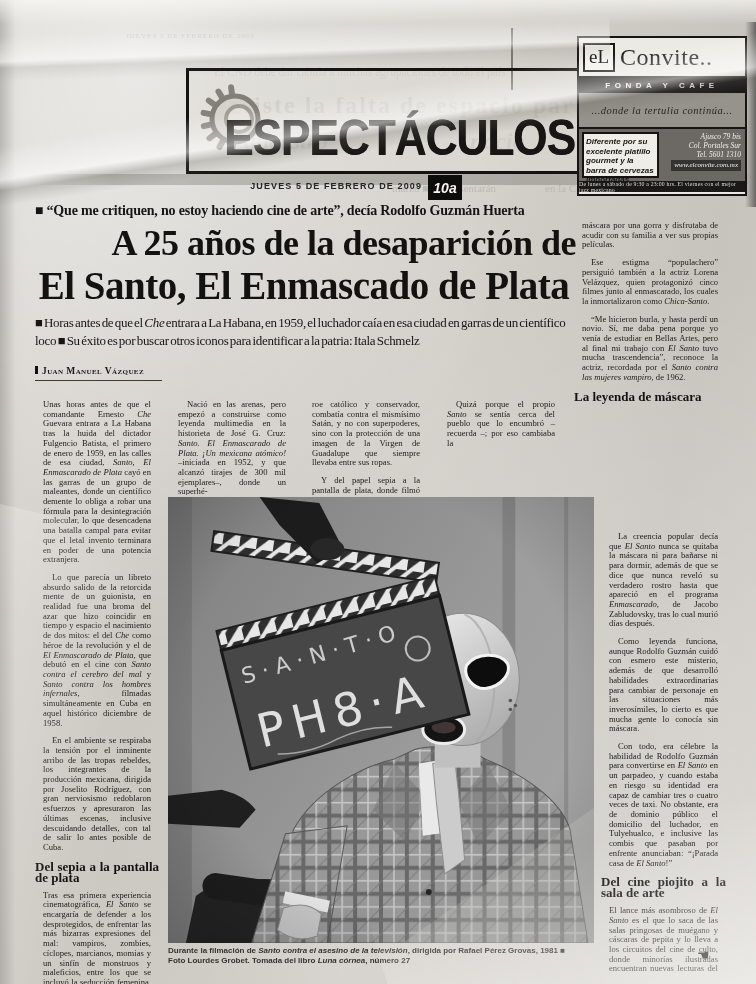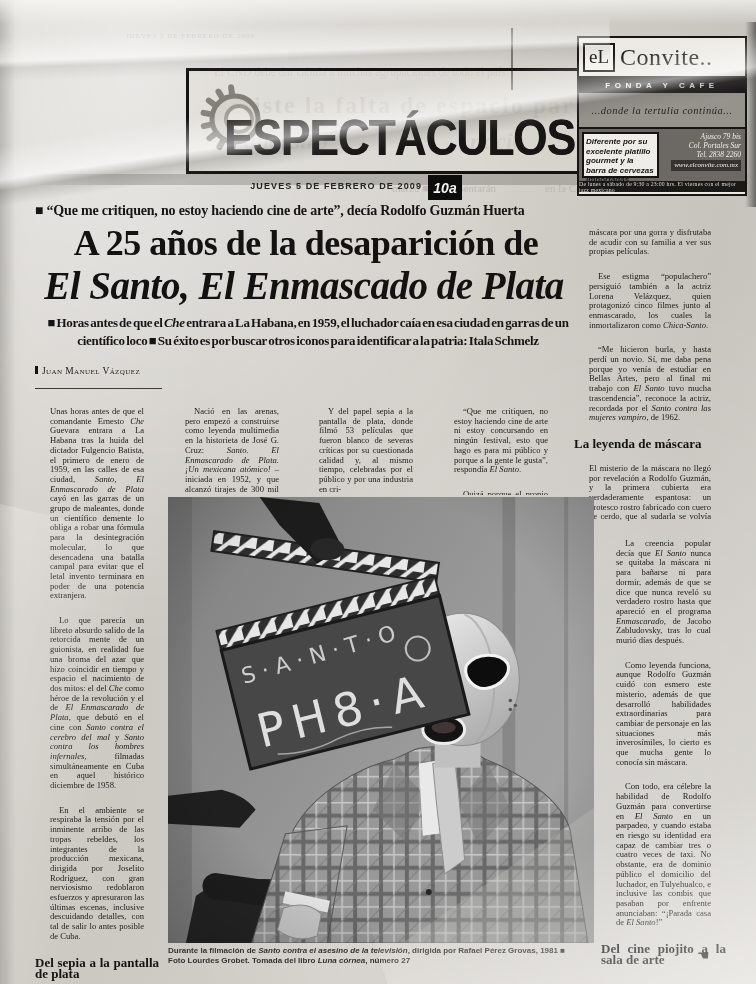--- a/index.html
+++ b/index.html
@@ -57,30 +57,30 @@
     font-style:italic;font-size:10.5px;color:#26251f;letter-spacing:.5px;}
   .ad-mid{height:52px;display:flex;background:#6c6964;}
   .ad-pitch{width:88px;box-sizing:border-box;margin:3px 0 3px 3px;border:2px solid #141312;background:#efede7;
     font-family:"Liberation Sans",sans-serif;font-weight:700;font-style:italic;font-size:8px;line-height:9.5px;
     padding:3px 2px;color:#171614;}
   .ad-addr{flex:1;text-align:right;color:#f1efe9;font-style:italic;font-size:7.5px;line-height:9px;padding:3px 4px 0 0;margin-left:12px;}
   .ad-web{display:inline-block;background:#35332f;color:#f4f2ec;padding:1px 3px;margin-top:1px;font-size:7px;}
   .ad-hours{height:11px;background:#1a1918;color:#dddbd4;font-size:5.8px;display:flex;align-items:center;justify-content:center;letter-spacing:.2px;}
   
   .kicker{left:35px;top:203px;width:545px;font-weight:700;font-size:14px;letter-spacing:-.2px;color:#161514;}
-  .hl1{left:36px;top:222px;width:540px;text-align:center;font-weight:700;font-size:36px;letter-spacing:-.5px;color:#131211;white-space:nowrap;}
-  .hl2{left:30px;top:263px;width:548px;text-align:center;font-weight:700;font-style:italic;font-size:39px;letter-spacing:-.5px;color:#131211;white-space:nowrap;}
-  .deck{left:35px;top:314px;width:546px;font-weight:700;font-size:13px;line-height:18px;letter-spacing:-.3px;word-spacing:-1.5px;color:#161514;text-align:center;}
-  .byline{left:35px;top:366px;width:127px;border-bottom:1.3px solid #3c3b38;padding-bottom:12px;
-    font-weight:400;font-size:9.5px;font-variant:small-caps;letter-spacing:.4px;color:#1a1918;}
+  .hl1{left:36px;top:222px;width:540px;text-align:right;font-weight:700;font-size:36px;letter-spacing:-.5px;color:#131211;white-space:nowrap;}
+  .hl2{left:30px;top:263px;width:548px;text-align:center;font-weight:700;font-size:39px;letter-spacing:-.5px;color:#131211;white-space:nowrap;}
+  .deck{left:35px;top:314px;width:546px;font-weight:400;font-size:13px;line-height:18px;letter-spacing:-.3px;word-spacing:-1.5px;color:#161514;}
+  .byline{left:35px;top:366px;width:127px;border-bottom:1.3px solid #3c3b38;padding-bottom:4px;
+    font-weight:700;font-size:9.5px;font-variant:small-caps;letter-spacing:.4px;color:#1a1918;}
   .byline .bar{display:inline-block;width:3px;height:8px;background:#111;margin-right:4px;}
   
   .col{position:absolute;font-size:8.6px;line-height:9.7px;text-align:justify;color:#21201e;
     hyphens:auto;-webkit-hyphens:auto;}
-  .col p{margin:15px;text-indent:9px;}
+  .col p{margin:8px;text-indent:9px;}
   .col p.ni{text-indent:0;}
   .col h3{margin:7px 0 4px 0;font-size:13px;line-height:11px;color:#131211;}
   .col1{left:35px;top:392px;width:124px;height:592px;overflow:hidden;}
   .col2{left:170px;top:392px;width:124px;height:103px;overflow:hidden;}
   .col3{left:304px;top:392px;width:124px;height:103px;overflow:hidden;}
   .col4{left:439px;top:392px;width:124px;height:103px;overflow:hidden;}
   .col5top{left:574px;top:213px;width:152px;height:310px;overflow:hidden;}
   .col5bot{left:601px;top:524px;width:125px;height:450px;overflow:hidden;}
   
   .photo{left:168px;top:497px;width:426px;height:446px;background:#8b8b8b;}
@@ -129,21 +129,21 @@
       <span class="ad-el">eL</span>
       <span class="ad-name">Convite..</span>
     </div>
     <div class="ad-fonda">FONDA Y CAFE</div>
     <div class="ad-tag">...donde la tertulia continúa...</div>
     <div class="ad-mid">
       <div class="ad-pitch">Diferente por su excelente platillo gourmet y la barra de cervezas importadas</div>
       <div class="ad-addr">
         <div>Ajusco 79 bis</div>
         <div>Col. Portales Sur</div>
-        <div>Tel. 2838 2260</div>
+        <div>Tel. 5601 1310</div>
         <span class="ad-web">www.elconvite.com.mx</span>
       </div>
     </div>
     <div class="ad-hours">De lunes a sábado de 9:30 a 23:00 hrs. El viernes con el mejor jazz mexicano</div>
   </div>
 
   <div class="abs kicker">■ “Que me critiquen, no estoy haciendo cine de arte”, decía Rodolfo Guzmán Huerta</div>
   <div class="abs hl1">A 25 años de la desaparición de</div>
   <div class="abs hl2">El Santo, El Enmascado de Plata</div>
   <div class="abs deck">■ Horas antes de que el <i>Che</i> entrara a La Habana, en 1959, el luchador caía en esa ciudad en garras de un científico loco ■ Su éxito es por buscar otros iconos para identificar a la patria: Itala Schmelz</div>
@@ -154,32 +154,31 @@
     <p>Lo que parecía un libreto absurdo salido de la retorcida mente de un guionista, en realidad fue una broma del azar que hizo coincidir en tiempo y espacio el nacimiento de dos mitos: el del <i>Che</i> como héroe de la revolución y el de <i>El Enmascarado de Plata</i>, que debutó en el cine con <i>Santo contra el cerebro del mal</i> y <i>Santo contra los hombres infernales</i>, filmadas simultáneamente en Cuba en aquel histórico diciembre de 1958.</p>
     <p>En el ambiente se respiraba la tensión por el inminente arribo de las tropas rebeldes, los integrantes de la producción mexicana, dirigida por Joselito Rodríguez, con gran nerviosismo redoblaron esfuerzos y apresuraron las últimas escenas, inclusive descuidando detalles, con tal de salir lo antes posible de Cuba.</p>
     <h3>Del sepia a la pantalla de plata</h3>
     <p class="ni">Tras esa primera experiencia cinematográfica, <i>El Santo</i> se encargaría de defender a los desprotegidos, de enfrentar las más bizarras expresiones del mal: vampiros, zombies, cíclopes, marcianos, momias y un sinfín de monstruos y maleficios, entre los que se incluyó la seducción femenina, y con ello, se consagró ante un público devoto.</p>
     <p>A 25 años de la muerte de Rodolfo Guzmán Huerta, <i>El Santo</i> adquirió así dimensiones de culto en la cultura popular mexicana, y empezó a producir su propia mitología, a caballo de una carrera exi-</p>
   </div>
   <div class="col col2">
     <p>Nació en las arenas, pero empezó a construirse como leyenda multimedia en la historieta de José G. Cruz: <i>Santo. El Enmascarado de Plata. ¡Un mexicana atómico!</i> –iniciada en 1952, y que alcanzó tirajes de 300 mil ejemplares–, donde un superhé-</p>
   </div>
   <div class="col col3">
+    <p class="ni">roe católico y conservador, combatía contra el mismísimo Satán, y no con superpoderes, sino con la protección de una imagen de la Virgen de Guadalupe que siempre llevaba entre sus ropas.</p>
     <p>Y del papel sepia a la pantalla de plata, donde filmó 53 películas que fueron blanco de severas críticas por su cuestionada calidad y, al mismo tiempo, celebradas por el público y por una industria en cri-</p>
   </div>
   <div class="col col4">
-    <p>“Que me critiquen, no estoy haciendo cine de arte ni estoy concursando en ningún festival, esto que hago es para mi público y porque a la gente le gusta”, respondía <i>El Santo</i>.</p>
     <p>Quizá porque el propio <i>Santo</i> se sentía cerca del pueblo que lo encumbró –recuerda –; por eso cambiaba la</p>
   </div>
   <div class="col col5top">
     <p class="ni">máscara por una gorra y disfrutaba de acudir con su familia a ver sus propias películas.</p>
     <p>Ese estigma “populachero” persiguió también a la actriz Lorena Velázquez, quien protagonizó cinco filmes junto al enmascarado, los cuales la inmortalizaron como <i>Chica-Santo</i>.</p>
     <p>“Me hicieron burla, y hasta perdí un novio. Sí, me daba pena porque yo venía de estudiar en Bellas Artes, pero al final mi trabajo con <i>El Santo</i> tuvo mucha trascendencia”, reconoce la actriz, recordada por el <i>Santo contra las mujeres vampiro</i>, de 1962.</p>
     <h3>La leyenda de máscara</h3>
-    <p class="ni">El misterio de la máscara no llegó por revelación a Rodolfo Guzmán, y la primera cubierta era verdaderamente espantosa: un grotesco rostro fabricado con cuero de cerdo, que al sudarla se volvía insoportable.</p>
   </div>
   <div class="col col5bot">
     <p>La creencia popular decía que <i>El Santo</i> nunca se quitaba la máscara ni para bañarse ni para dormir, además de que se dice que nunca reveló su verdadero rostro hasta que apareció en el programa <i>Enmascarado</i>, de Jacobo Zabludovsky, tras lo cual murió días después.</p>
     <p>Como leyenda funciona, aunque Rodolfo Guzmán cuidó con esmero este misterio, además de que desarrolló habilidades extraordinarias para cambiar de personaje en las situaciones más inverosímiles, lo cierto es que mucha gente lo conocía sin máscara.</p>
     <p>Con todo, era célebre la habilidad de Rodolfo Guzmán para convertirse en <i>El Santo</i> en un parpadeo, y cuando estaba en riesgo su identidad era capaz de cambiar tres o cuatro veces de taxi. No obstante, era de dominio público el domicilio del luchador, en Tulyehualco, e inclusive las combis que pasaban por enfrente anunciaban: “¡Parada casa de <i>El Santo</i>!”</p>
     <h3>Del cine piojito a la sala de arte</h3>
     <p class="ni">El lance más asombroso de <i>El Santo</i> es el que lo saca de las salas pringosas de muégano y cáscaras de pepita y lo lleva a los circuitos del cine de culto, donde minorías ilustradas encuentran nuevas lecturas del personaje y de toda la estética en este género de películas.</p>
     <p>A esta especie de canonización también la han acompañado versiones no del todo verídicas, considera Orlando Jiménez, investigador especializado en lucha libre, según las cuales mientras en México el cine de luchadores era considerado de la peor calidad, en Europa era celebrado como piezas de arte. Otra vez el mito.</p>
   </div>
 

